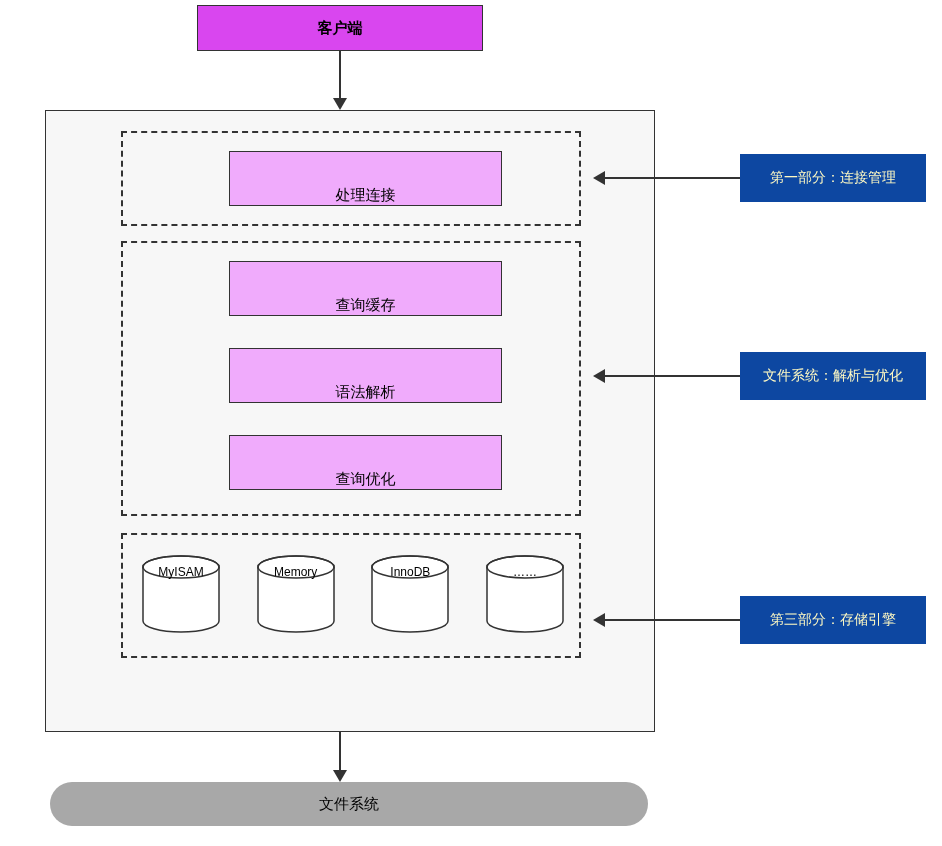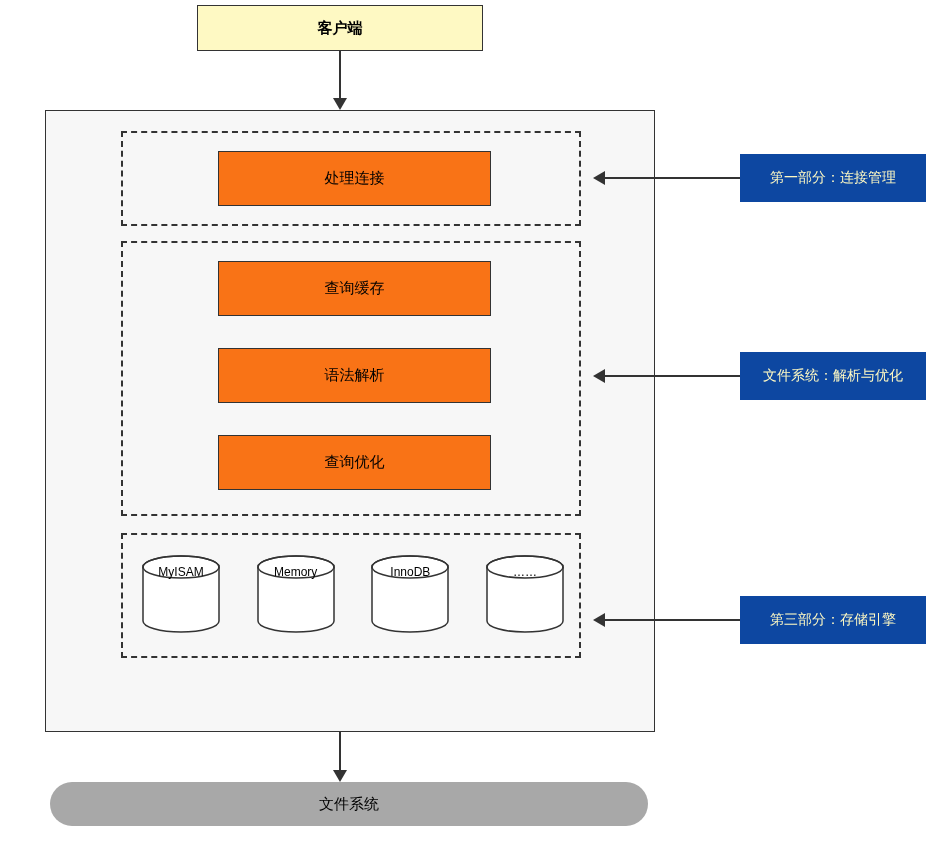--- a/index.html
+++ b/index.html
@@ -9,21 +9,21 @@
     width: 942px;
     height: 846px;
     position: relative;
   }
   .client-box {
     position: absolute;
     left: 197px;
     top: 5px;
     width: 286px;
     height: 46px;
-    background: #fef9c3;
+    background: #d946ef;
     border: 1.5px solid #333;
     display: flex;
     align-items: center;
     justify-content: center;
     font-size: 15px;
     font-weight: 600;
   }
   .arrow-down {
     position: absolute;
     left: 50%;
@@ -55,28 +55,29 @@
     width: 460px;
     height: 275px;
   }
   .section3 {
     left: 75px;
     top: 422px;
     width: 460px;
     height: 125px;
   }
   .inner-box {
-    background: #f97316;
+    background: #f0abfc;
     border: 1.5px solid #333;
     display: flex;
-    align-items: center;
+    align-items: flex-end;
     justify-content: center;
     font-size: 15px;
     font-weight: 400;
     position: absolute;
+    margin-left: 11px;
   }
   .box-connect {
     left: 95px;
     top: 18px;
     width: 273px;
     height: 55px;
   }
   .box-cache {
     left: 95px;
     top: 18px;

